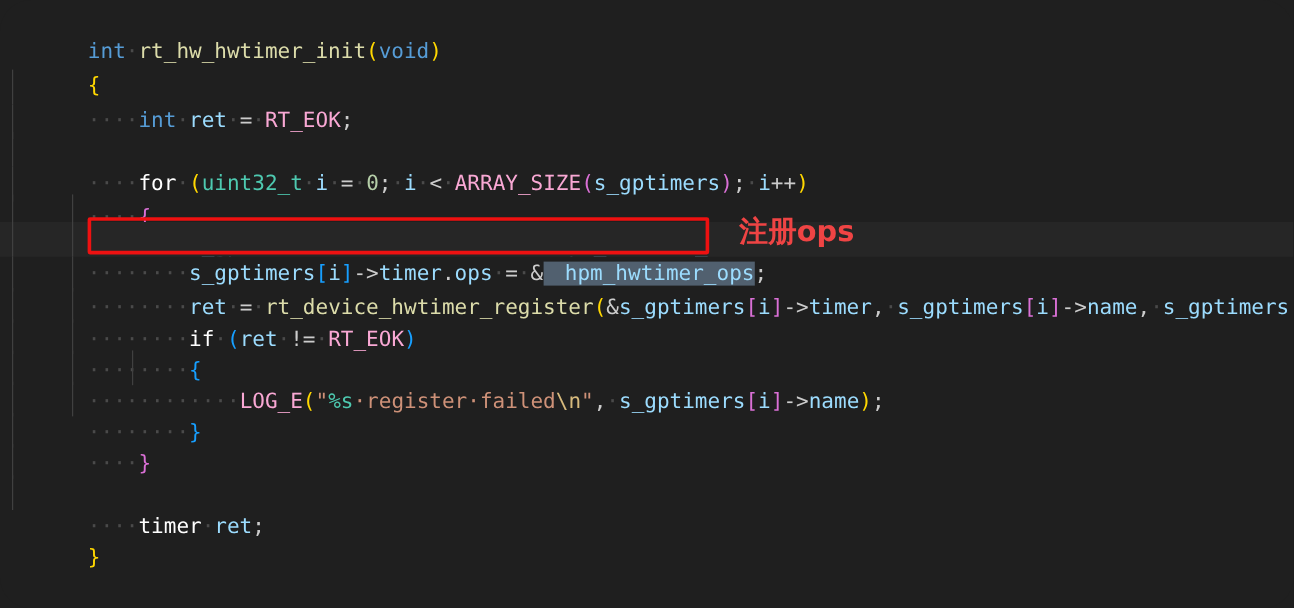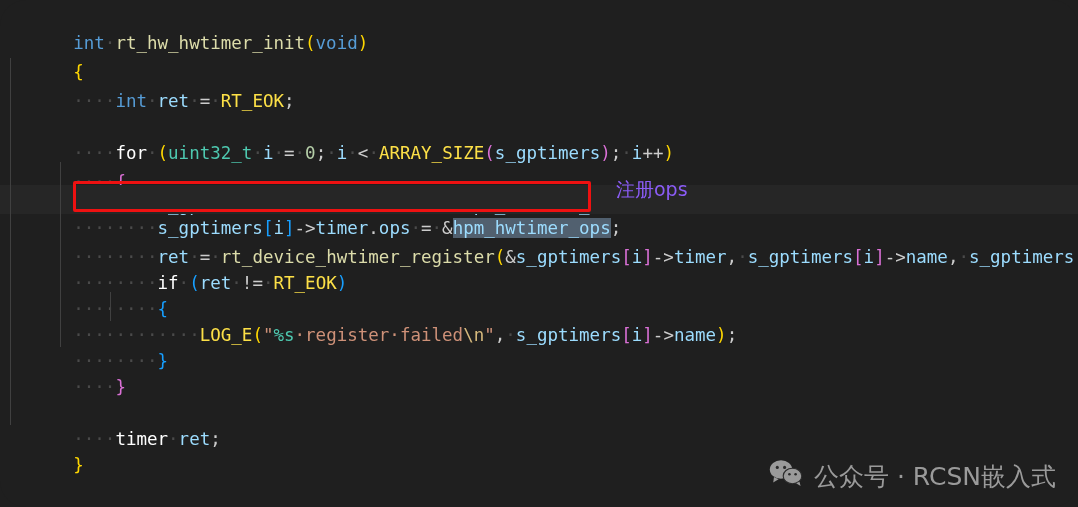--- a/index.html
+++ b/index.html
@@ -26,39 +26,40 @@
   .guide{
     position:absolute;top:0;width:1px;height:29px;background:#404040;
   }
   .ws{color:#4a4a4a;}
   
   .kw        {color:#569cd6;}  
   .ctrl      {color:#ffffff;}  
   .fn        {color:#dcdcaa;}  
   .type      {color:#4ec9b0;}  
   .var       {color:#9cdcfe;}  
-  .const     {color:#fde047;text-align:right;}  
+  .const     {color:#f9a8d4;text-align:right;}  
   .num       {color:#b5cea8;}  
   .str       {color:#ce9178;}  
   .esc       {color:#d7ba7d;}  
   .fmt       {color:#4ec9b0;}
   .op        {color:#cccccc;}
   .b1        {color:#ffd700;}  
   .b2        {color:#da70d6;}  
   .b3        {color:#179fff;}  
-  .sel       {background:#51606f;}
+  .sel       {background:#51606f;padding-left:18px;}
   
   #redbox{
     position:absolute;border:3px solid #ee1111;border-radius:2px;
     pointer-events:none;box-sizing:border-box;
   }
   #annot{
-    position:absolute;color:#8b5cf6;font-size:19px;
+    position:absolute;color:#ef4444;font-size:24px;
     font-family:"DejaVu Sans","Liberation Sans",sans-serif;
     white-space:nowrap;
+    font-weight:bold;
   }
   
   #watermark{
     position:absolute;right:22px;bottom:14px;
     display:flex;align-items:center;gap:11px;
     color:#9a9a9a;font-size:25px;
     font-family:"DejaVu Sans","Liberation Sans",sans-serif;
     white-space:nowrap;
   }
   #watermark .wx{display:block;}
@@ -142,28 +143,13 @@
     <div class="line" style="top:474px;position:absolute;left:0;right:0;">
       
     </div>
 
   </div>
 
   <div id="redbox" style="left:73px;top:181px;width:518px;height:31px;"></div>
 
   <div id="annot" style="left:616px;top:177px;">注册ops</div>
 
-  <div id="watermark">
-    <span class="wx">
-      <svg width="34" height="28" viewBox="0 0 34 28" aria-hidden="true">
-        <ellipse cx="12" cy="10.5" rx="11.2" ry="9.3" fill="#9a9a9a"></ellipse>
-        <polygon points="5,18 4.2,23.6 9.6,20.3" fill="#9a9a9a"></polygon>
-        <circle cx="8.3" cy="8.4" r="1.55" fill="#2a2a2a"></circle>
-        <circle cx="15.6" cy="8.4" r="1.55" fill="#2a2a2a"></circle>
-        <ellipse cx="23.5" cy="17" rx="9.3" ry="7.8" fill="#9a9a9a" stroke="#2a2a2a" stroke-width="1.1"></ellipse>
-        <polygon points="30.5,22.7 31.6,27 27.2,24.3" fill="#9a9a9a"></polygon>
-        <circle cx="20.4" cy="15.2" r="1.3" fill="#2a2a2a"></circle>
-        <circle cx="26.6" cy="15.2" r="1.3" fill="#2a2a2a"></circle>
-      </svg>
-    </span>
-    <span>公众号 · RCSN嵌入式</span>
-  </div>
 </div>
 
 </body></html>

